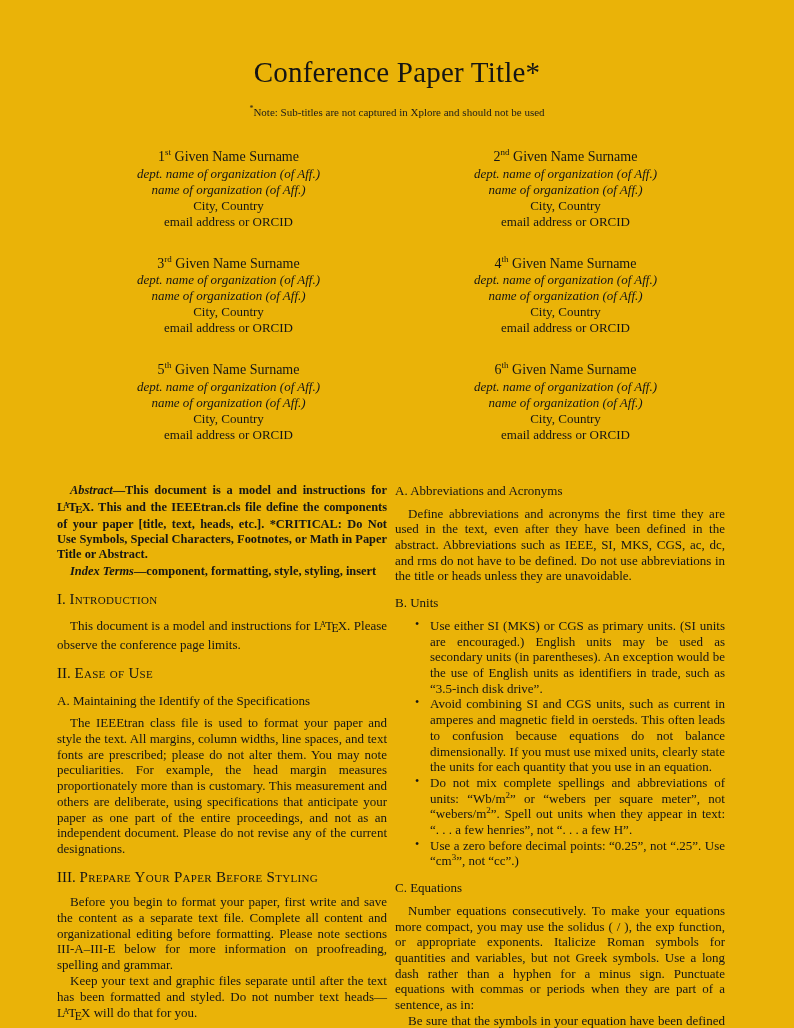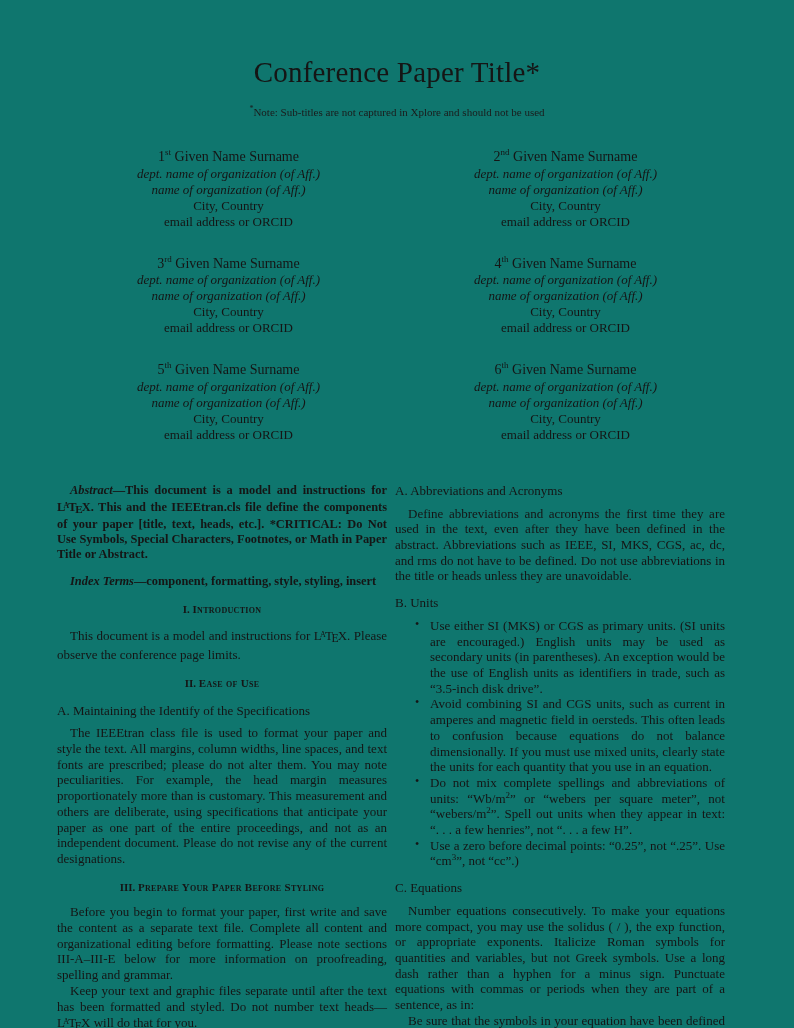--- a/index.html
+++ b/index.html
@@ -1,21 +1,21 @@
 <!DOCTYPE html>
 <html><head>
 <meta charset="utf-8">
 <style>
   html, body { margin: 0; padding: 0; background: #ffffff; }
   .page {
     position: relative;
     width: 794px;
     height: 1028px;
     margin: 0 auto;
-    background: #0f766e;
+    background: #eab308;
     color: #151515;
     font-family: "Liberation Serif", "DejaVu Serif", serif;
     box-sizing: border-box;
     padding: 56px 57px 0 57px;
     overflow: hidden;
   }
 
   
   .paper-title {
     text-align: center;
@@ -61,27 +61,27 @@
     line-height: 15px;
     text-indent: 13px;
     margin: 0;
   }
   .abstract-lead, .terms-lead { font-style: italic; }
   .index-terms {
     font-size: 12.4px;
     font-weight: 700;
     line-height: 15px;
     text-indent: 13px;
-    margin: 12px 0 0 0;
+    margin: 2px 0 0 0;
   }
 
   .sec-heading {
-    text-align: center;
-    font-size: 11px;
-    font-weight: 700;
+    text-align: left;
+    font-size: 15px;
+    font-weight: 400;
     margin: 13px 0 9px 0;
     text-indent: 0;
   }
   .sec-heading .sc { font-variant: small-caps; letter-spacing: 0.3px; }
 
   .sub-heading {
     font-size: 13px;
     font-weight: 400;
     text-align: left;
     margin: 11px 0 7px 0;

